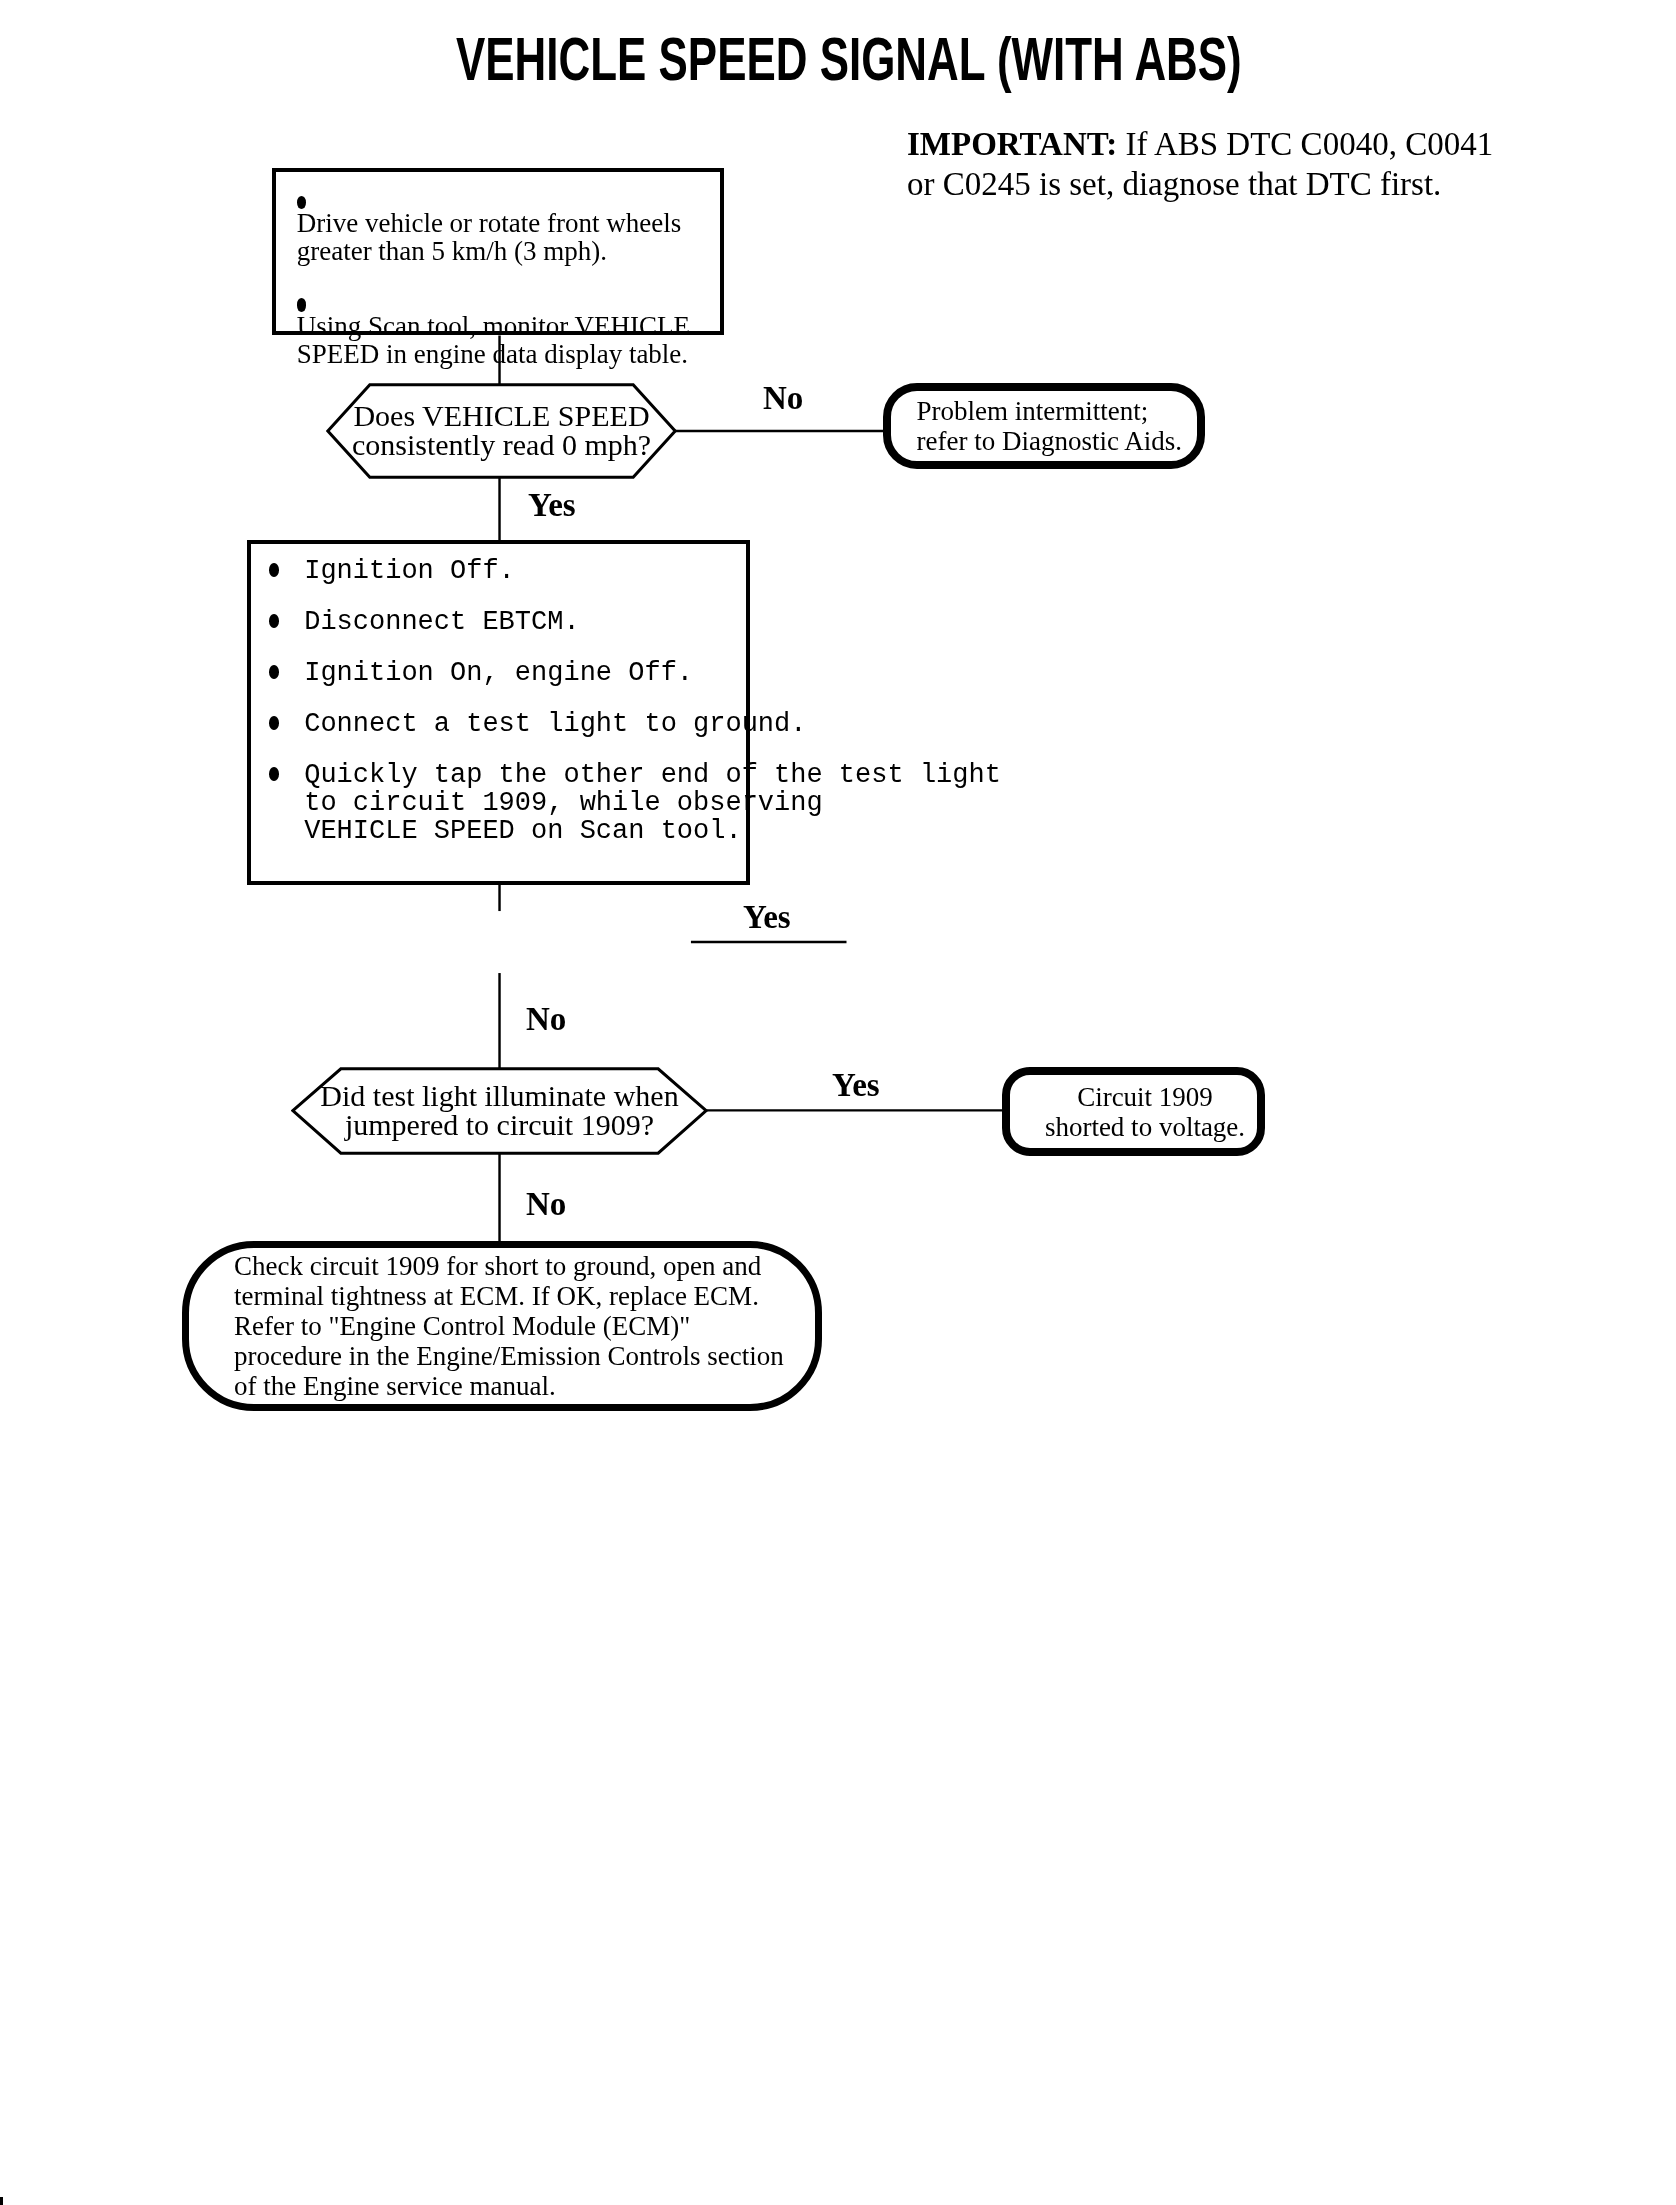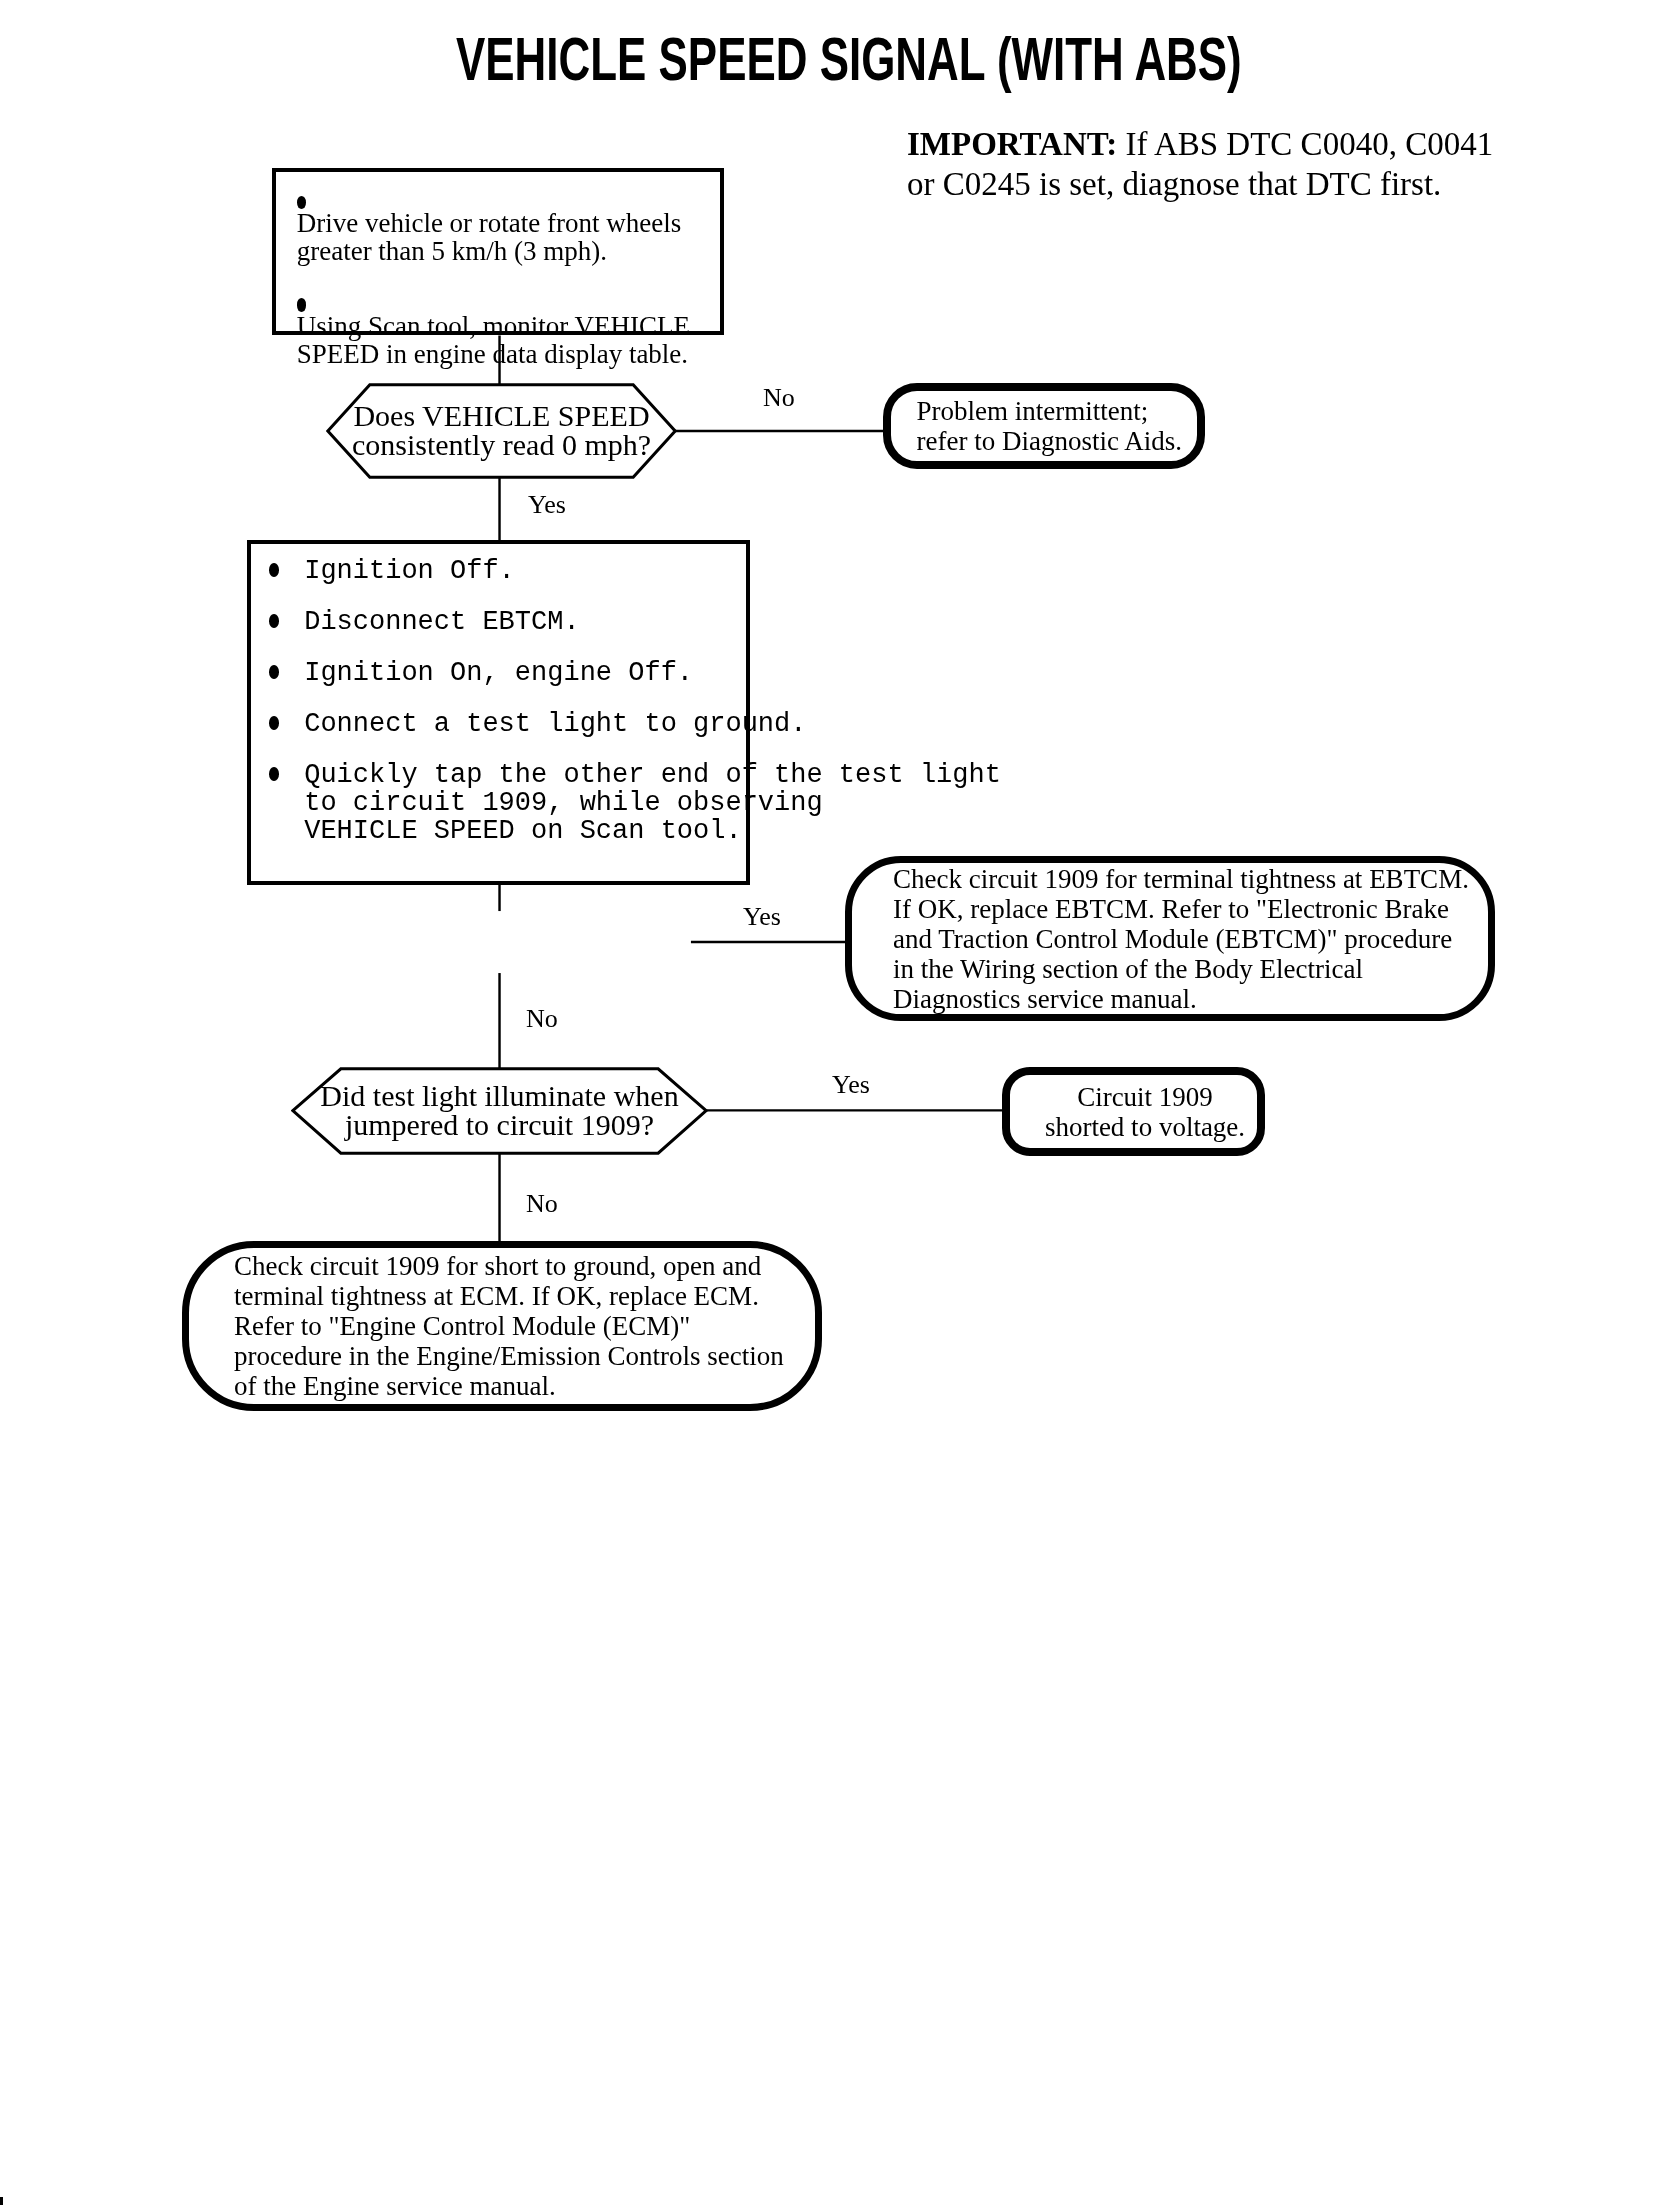--- a/index.html
+++ b/index.html
@@ -92,22 +92,23 @@
     padding-left:23px;
     text-align:center;
   }
   #out-ecm{
     left:182px;top:1241px;width:640px;height:170px;
     border:7.3px solid #000;border-radius:72px;
     padding-left:45px;
   }
   
   .branch-label{
-    font-size:26px;
+    font-size:33px;
     line-height:30px;
+    font-weight:bold;
   }
   #no1{left:763px;top:383px;}
   #yes1{left:528px;top:490px;}
   #yes2{left:743px;top:902px;}
   #no2{left:526px;top:1004px;}
   #yes3{left:832px;top:1070px;}
   #no3{left:526px;top:1189px;}
   
   #connectors{position:absolute;left:0;top:0;width:1676px;height:2205px;}
   
@@ -187,27 +188,20 @@
       <span class="bullet-text">Quickly tap the other end of the test light
 to circuit 1909, while observing
 VEHICLE SPEED on Scan tool.</span>
     </div>
   </div>
 
 
   <div id="yes2" class="abs branch-label">Yes</div>
   <div id="no2" class="abs branch-label">No</div>
 
-  <div id="out-ebtcm" class="abs terminal">
-    <div class="pre">Check circuit 1909 for terminal tightness at EBTCM.
-If OK, replace EBTCM. Refer to "Electronic Brake
-and Traction Control Module (EBTCM)" procedure
-in the Wiring section of the Body Electrical
-Diagnostics service manual.</div>
-  </div>
 
   <div id="hex3" class="abs hex">
     <svg viewBox="0 0 686 145" preserveAspectRatio="none">
       <polygon points="3,72 82,3 604,3 683,72 604,142 82,142" fill="#fff" stroke="#000" stroke-width="5"></polygon>
     </svg>
     <div class="hex-text">Did test light illuminate when
 jumpered to circuit 1909?</div>
   </div>
 
   <div id="yes3" class="abs branch-label">Yes</div>

